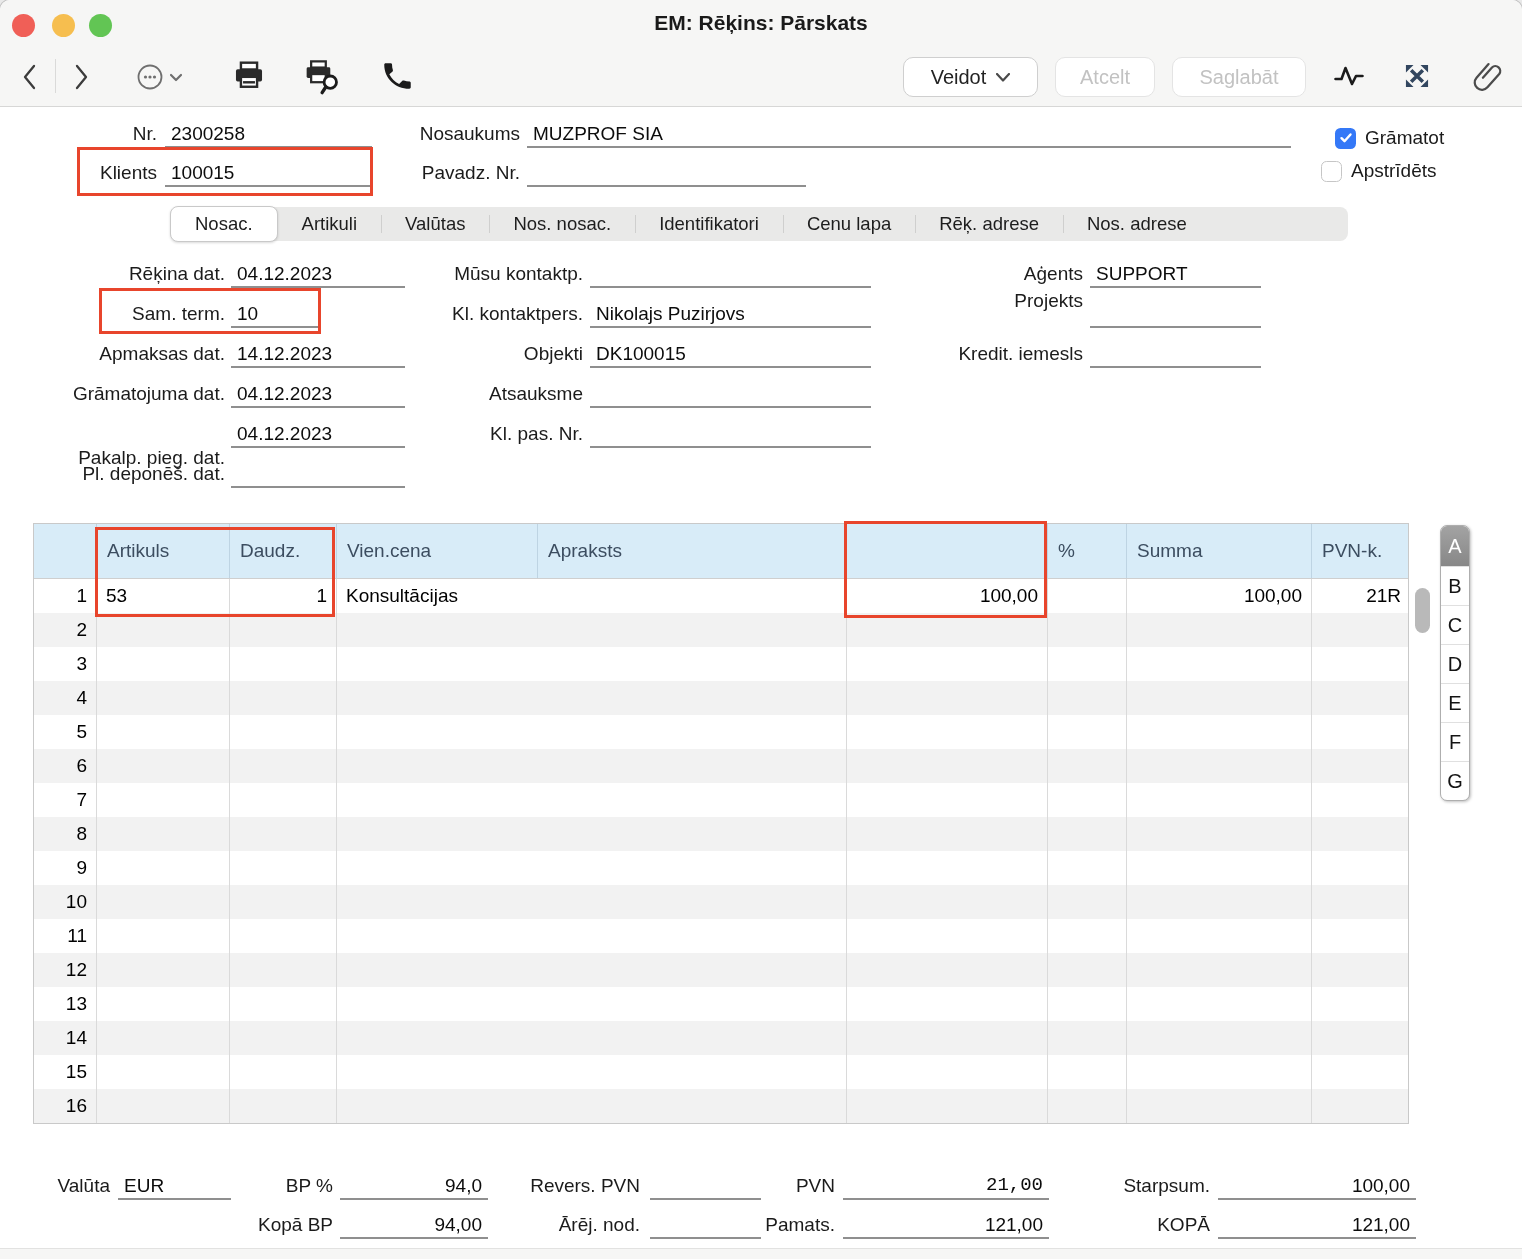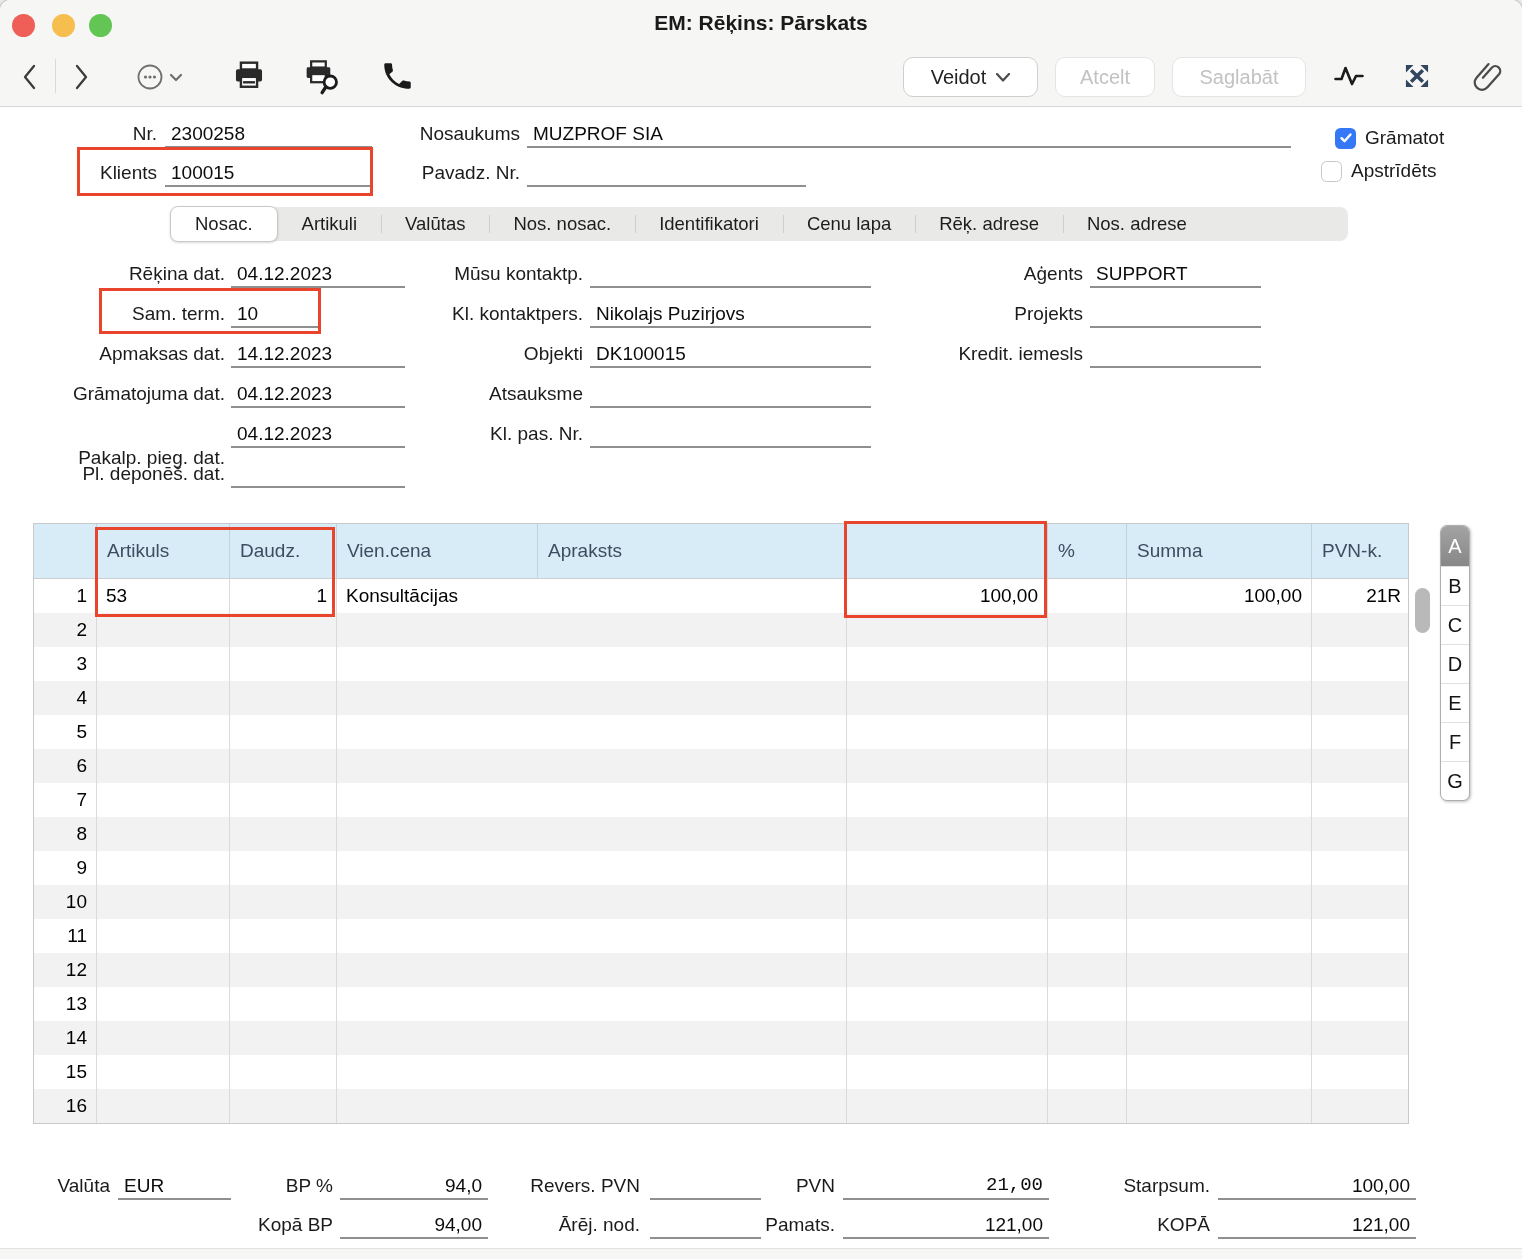--- a/index.html
+++ b/index.html
@@ -199,21 +199,21 @@
       <div class="f-label" style="right: 939px; top: 300px;">Kl. kontaktpers.</div>
       <div class="f-value" style="left: 590px; top: 300px; width: 281px;">Nikolajs Puzirjovs</div>
       <div class="f-label" style="right: 939px; top: 340px;">Objekti</div>
       <div class="f-value" style="left: 590px; top: 340px; width: 281px;">DK100015</div>
       <div class="f-label" style="right: 939px; top: 380px;">Atsauksme</div>
       <div class="f-value" style="left: 590px; top: 380px; width: 281px;"></div>
       <div class="f-label" style="right: 939px; top: 420px;">Kl. pas. Nr.</div>
       <div class="f-value" style="left: 590px; top: 420px; width: 281px;"></div>
       <div class="f-label" style="right: 439px; top: 260px;">Aģents</div>
       <div class="f-value" style="left: 1090px; top: 260px; width: 171px;">SUPPORT</div>
-      <div class="f-label" style="right: 439px; top: 300px;">Projekts</div>
+      <div class="f-label" style="right: 439px; top: 287px;">Projekts</div>
       <div class="f-value" style="left: 1090px; top: 300px; width: 171px;"></div>
       <div class="f-label" style="right: 439px; top: 340px;">Kredit. iemesls</div>
       <div class="f-value" style="left: 1090px; top: 340px; width: 171px;"></div>
     </div>
 
   <div class="grid" id="grid">
       <div class="grid-head">
         <div class="gh" style="width: 62px;"></div>
         <div class="gh" style="width: 133px;">Artikuls</div>
         <div class="gh" style="width: 107px;">Daudz.</div>

